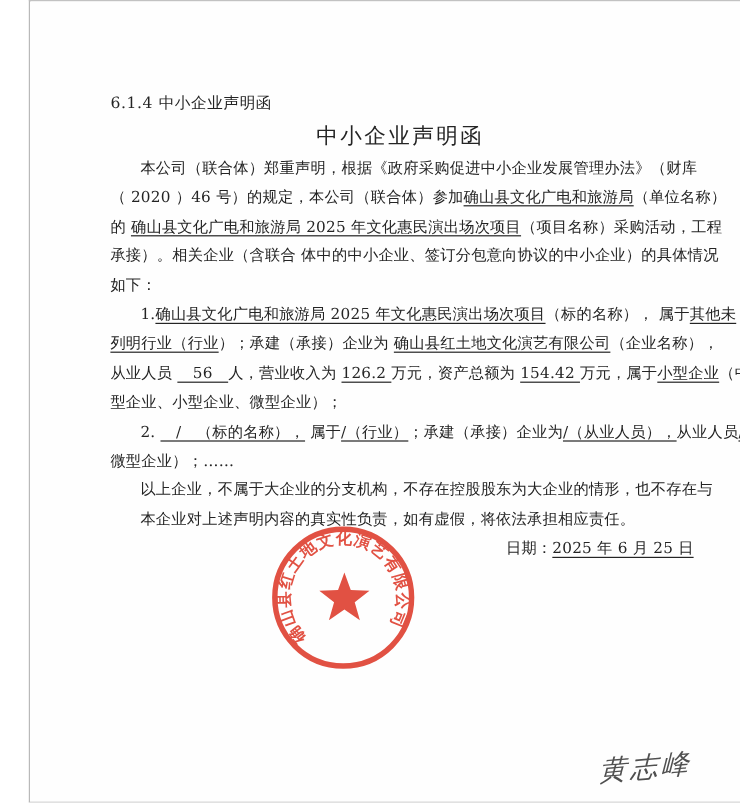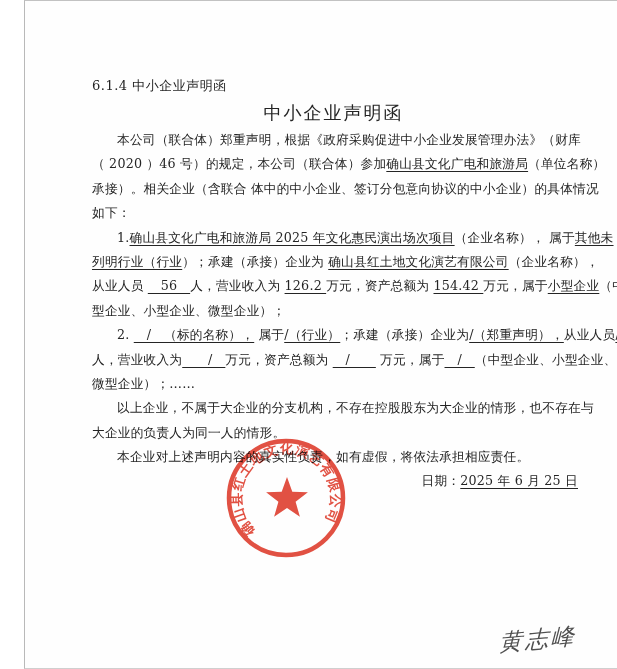--- a/index.html
+++ b/index.html
@@ -60,31 +60,30 @@
 
 <div id="page">
 
   <div class="section-heading">6.1.4 中小企业声明函</div>
 
   <div class="doc-title">中小企业声明函</div>
 
   <div class="doc-body">
       <div class="line indent"><span>本公司（联合体）郑重声明，根据《政府采购促进中小企业发展管理办法》（财库</span></div>
       <div class="line"><span>（ 2020 ）46 号）的规定，本公司（联合体）参加</span><span class="u">确山县文化广电和旅游局</span><span>（单位名称）</span></div>
+      <div class="line"><span>的 </span><span class="u">确山县文化广电和旅游局 2025 年文化惠民演出场次项目</span><span>（项目名称）采购活动，工程</span></div>
       <div class="line"><span>承接）。相关企业（含联合 体中的中小企业、签订分包意向协议的中小企业）的具体情况</span></div>
       <div class="line"><span>如下：</span></div>
-      <div class="line indent"><span>1.</span><span class="u">确山县文化广电和旅游局 2025 年文化惠民演出场次项目</span><span>（企业名称）， 属于</span><span class="u">其他未</span></div>
+      <div class="line indent"><span>1.</span><span class="u">确山县文化广电和旅游局 2025 年文化惠民演出场次项目</span><span>（标的名称）， 属于</span><span class="u">其他未</span></div>
       <div class="line"><span class="u">列明行业（行业</span><span>）；承建（承接）企业为 </span><span class="u">确山县红土地文化演艺有限公司</span><span>（企业名称），</span></div>
       <div class="line"><span>从业人员 </span><span class="u">　56　</span><span>人，营业收入为 </span><span class="u">126.2 </span><span>万元，资产总额为 </span><span class="u">154.42 </span><span>万元，属于</span><span class="u">小型企业</span><span>（中</span></div>
       <div class="line"><span>型企业、小型企业、微型企业）；</span></div>
-      <div class="line indent"><span>2. </span><span class="u">　/　（标的名称），</span><span> 属于</span><span class="u">/（行业）</span><span>；承建（承接）企业为</span><span class="u">/（郑重声明），</span><span>从业人员</span><span class="u">/</span></div>
-      <div class="line"><span>人，营业收入为</span><span class="u">　　/　</span><span>万元，资产总额为 </span><span class="u">　/　　</span><span> 万元，属于</span><span class="u">　/　</span><span>（中型企业、小型企业、</span></div>
+      <div class="line indent"><span>2. </span><span class="u">　/　（标的名称），</span><span> 属于</span><span class="u">/（行业）</span><span>；承建（承接）企业为</span><span class="u">/（从业人员），</span><span>从业人员</span><span class="u">/</span></div>
       <div class="line"><span>微型企业）；……</span></div>
       <div class="line indent"><span>以上企业，不属于大企业的分支机构，不存在控股股东为大企业的情形，也不存在与</span></div>
-      <div class="line"><span>大企业的负责人为同一人的情形。</span></div>
       <div class="line indent"><span>本企业对上述声明内容的真实性负责，如有虚假，将依法承担相应责任。</span></div>
       <div class="line" style="padding-left: 170px; text-align: right;"><span>日期：</span><span class="u">2025 年 6 月 25 日</span></div>
     </div>
 
   <svg id="seal" width="134" height="140" viewBox="196 430 134 140">
     <circle cx="261" cy="497" r="57" fill="none" stroke-width="4.5" stroke="#dd2f1e"></circle>
     <polygon points="262,476 267.3,490.7 282.9,491.2 270.6,500.8 274.9,515.8 262,507 249.1,515.8 253.4,500.8 241.1,491.2 256.7,490.7" fill="#dd2f1e"></polygon>
     <defs>
       <path id="sealArc" d="M 232.1 531.5 A 45 45 0 1 1 289.9 531.5" fill="none"></path>
     </defs>

